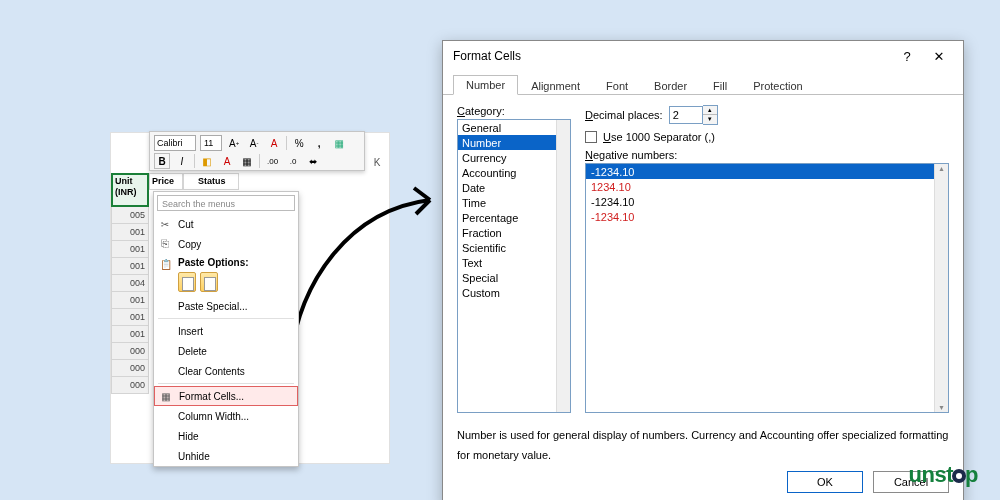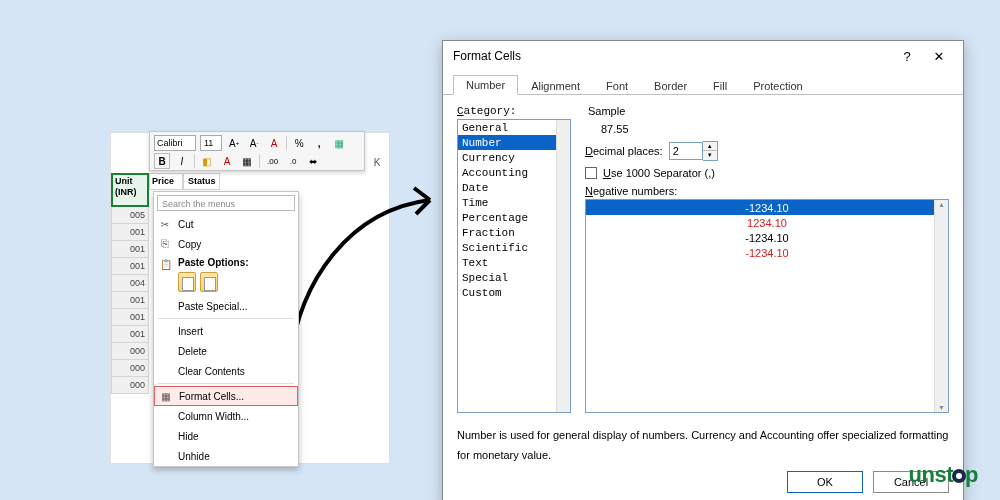--- a/index.html
+++ b/index.html
@@ -13,21 +13,21 @@
   .font-name { width: 42px; height: 16px; border: 1px solid #aaa; font-size: 9px; padding: 0 2px; line-height: 14px; background: #fff; }
   .font-size { width: 22px; height: 16px; border: 1px solid #aaa; font-size: 9px; padding: 0 3px; line-height: 14px; background: #fff; text-align: left; }
   .sep { width: 1px; height: 14px; background: #ccc; }
 
   .sheet-bg { position: absolute; left: 0; top: 0; right: 0; bottom: 0; }
   .colK { position: absolute; left: 256px; top: 24px; width: 20px; text-align: center; color: #555; font-size: 10px; }
   .rowheads { position: absolute; left: 0; top: 40px; width: 38px; }
   .rowheads div { width: 38px; height: 17px; border: 1px solid #d4d4d4; border-top: none; text-align: right; padding-right: 3px; font-size: 9px; background: #f0f0f0; line-height: 16px; color: #444; }
   .cellA { position: absolute; left: 0; top: 40px; width: 38px; height: 34px; border: 2px solid #1a7f37; background: #e8f5ec; font-size: 9px; padding: 1px 2px; line-height: 11px; font-weight: 600; }
   .cellB { position: absolute; left: 38px; top: 40px; width: 34px; height: 17px; border: 1px solid #d4d4d4; font-size: 9px; font-weight: 600; padding-left: 2px; line-height: 15px; }
-  .cellC { position: absolute; left: 72px; top: 40px; width: 37px; height: 17px; border: 1px solid #d4d4d4; font-size: 9px; font-weight: 600; padding-left: 4px; line-height: 15px; }
+  .cellC { position: absolute; left: 72px; top: 40px; width: 56px; height: 17px; border: 1px solid #d4d4d4; font-size: 9px; font-weight: 600; padding-left: 14px; line-height: 15px; }
 
   .ctx-menu { position: absolute; left: 42px; top: 58px; width: 146px; background: #fff; border: 1px solid #c5c5c5; box-shadow: 0 3px 6px rgba(0,0,0,.25); z-index: 4; }
   .ctx-search { margin: 3px; border: 1px solid #bbb; padding: 2px 4px; font-size: 9px; color: #888; height: 16px; line-height: 12px; }
   .ctx-item { display: flex; align-items: center; gap: 6px; height: 20px; padding: 0 6px 0 4px; font-size: 10px; }
   .ctx-ico { width: 14px; height: 14px; display: flex; align-items: center; justify-content: center; font-size: 10px; color: #555; }
   .ctx-hdr { font-weight: 600; padding: 3px 6px 2px 24px; font-size: 10px; }
   .ctx-paste-row { display: flex; gap: 4px; padding: 2px 6px 4px 24px; }
   .paste-ico { width: 18px; height: 20px; border: 1px solid #d0a040; background: linear-gradient(#ffe9a8,#ffd060); border-radius: 2px; position: relative; }
   .paste-ico::after { content: ""; position: absolute; left: 3px; top: 4px; width: 10px; height: 12px; background: #fff; border: 1px solid #999; }
   .ctx-sep { height: 1px; background: #e0e0e0; margin: 2px 4px; }
@@ -39,40 +39,40 @@
   
   .dialog { position: absolute; left: 442px; top: 40px; width: 522px; height: 466px; background: #fff; border: 1px solid #888; box-shadow: 0 4px 14px rgba(0,0,0,.25); display: flex; flex-direction: column; }
   .titlebar { height: 30px; display: flex; align-items: center; padding: 0 8px 0 10px; font-size: 12px; }
   .titlebar .sp { flex: 1; }
   .title-btn { width: 32px; height: 24px; display: flex; align-items: center; justify-content: center; font-size: 13px; }
   .tabs { display: flex; align-items: flex-end; padding: 0 10px; height: 24px; gap: 0; border-bottom: 1px solid #bfbfbf; }
   .tab { padding: 3px 12px; font-size: 11px; border: 1px solid transparent; border-bottom: none; position: relative; top: 1px; color: #333; }
   .tab.active { border-color: #bfbfbf; background: #fff; border-bottom: 1px solid #fff; }
 
   .body { flex: 1; padding: 10px 14px 6px 14px; display: flex; gap: 14px; }
-  .col-left { width: 114px; display: flex; flex-direction: column; font-family: Liberation Mono, monospace; }
+  .col-left { width: 114px; display: flex; flex-direction: column; }
   .lbl { font-size: 11px; margin-bottom: 2px; }
   .underline-C::first-letter, .underline-N::first-letter, .underline-D::first-letter, .underline-U::first-letter { text-decoration: underline; }
   .cat-list { flex: 1; border: 1px solid #7a9fc4; height: 260px; overflow: hidden; font-size: 11px; position: relative; }
   .cat-list .sb { position: absolute; right: 0; top: 0; bottom: 0; width: 14px; background: #f0f0f0; border-left: 1px solid #ddd; }
   .cat-item { padding: 1px 4px; height: 15px; line-height: 14px; }
   .cat-item.sel { background: #0a64c8; color: #fff; }
 
   .col-right { flex: 1; display: flex; flex-direction: column; }
   .sample-box { border: none; margin-bottom: 6px; }
   .sample-lbl { font-size: 11px; background: #fff; padding: 0 3px; }
   .sample-val { font-size: 11px; padding: 6px 0 0 16px; }
   .row-inline { display: flex; align-items: center; gap: 6px; font-size: 11px; margin-bottom: 6px; }
   .spinner { display: flex; align-items: center; }
   .spinner input { width: 34px; height: 18px; border: 1px solid #7a9fc4; font-size: 11px; padding: 0 3px; }
   .spin-btns { display: flex; flex-direction: column; border: 1px solid #7a9fc4; border-left: none; }
   .spin-btns div { width: 14px; height: 9px; font-size: 6px; text-align: center; line-height: 8px; background: #f4f4f4; }
   .spin-btns div:first-child { border-bottom: 1px solid #bbb; }
   .chk { width: 12px; height: 12px; border: 1px solid #666; display: inline-block; }
-  .neg-list { flex: 1; border: 1px solid #7a9fc4; position: relative; font-size: 11px; text-align: center; }
+  .neg-list { flex: 1; border: 1px solid #7a9fc4; position: relative; font-size: 11px; }
   .neg-list .sb { position: absolute; right: 0; top: 0; bottom: 0; width: 14px; background: #f0f0f0; border-left: 1px solid #ddd; display: flex; flex-direction: column; justify-content: space-between; align-items: center; font-size: 8px; color: #888; }
   .neg-item { padding: 1px 5px; height: 15px; line-height: 14px; }
   .neg-item.sel { background: #0a64c8; color: #fff; }
   .neg-item.red { color: #d02020; }
 
   .desc { font-size: 11px; padding: 6px 14px 0 14px; line-height: 20px; height: 44px; }
   .btn-row { display: flex; justify-content: flex-end; gap: 10px; padding: 8px 14px 12px 0; }
   .dlg-btn { width: 76px; height: 22px; border: 1px solid #8a8a8a; background: #fff; font-size: 11px; display: flex; align-items: center; justify-content: center; }
   .dlg-btn.primary { border-color: #0a64c8; }
 
@@ -215,24 +215,20 @@
           <div class="cat-item">Percentage</div>
           <div class="cat-item">Fraction</div>
           <div class="cat-item">Scientific</div>
           <div class="cat-item">Text</div>
           <div class="cat-item">Special</div>
           <div class="cat-item">Custom</div>
           <div class="sb"></div>
       </div>
     </div>
     <div class="col-right">
-      <div class="sample-box">
-        <span class="sample-lbl">Sample</span>
-        <div class="sample-val">87.55</div>
-      </div>
       <div class="row-inline">
         <span class="underline-D">Decimal places:</span>
         <span class="spinner">
           <input value="2" style="">
           <span class="spin-btns">
               <div>▲</div>
               <div>▼</div>
             </span>
         </span>
       </div>

